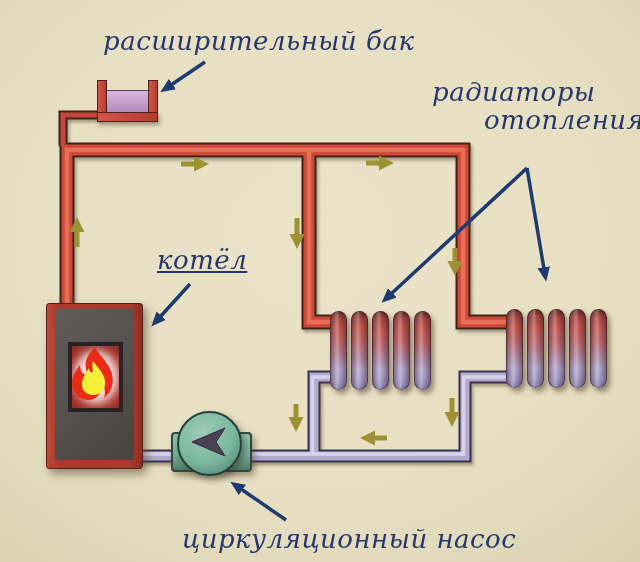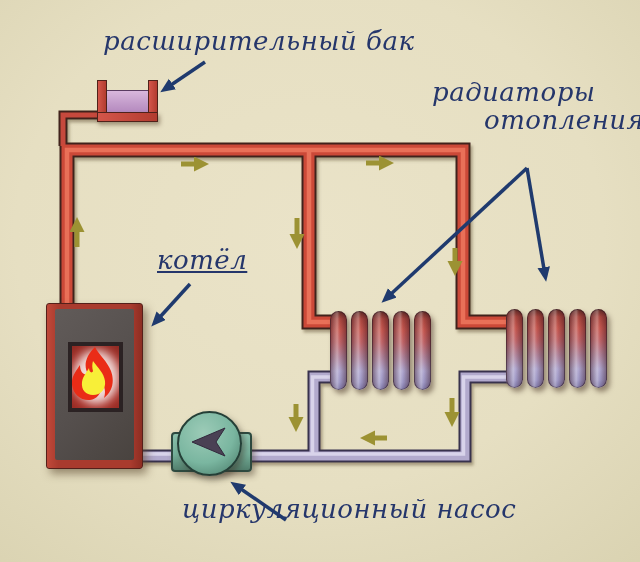--- a/index.html
+++ b/index.html
@@ -173,15 +173,15 @@
 
   <div class="lbl" style="left:103px; top:26px;">расширительный бак</div>
 
   <div class="lbl" style="left:432px; top:78px; line-height:28px;">
     <span class="lbl-line">радиаторы</span>
     <span class="lbl-line" style="margin-left:52px;">отопления</span>
   </div>
 
   <div class="lbl" style="left:157px; top:245px;text-decoration:underline;">котёл</div>
 
-  <div class="lbl" style="left:182px; top:494px;">циркуляционный насос</div>
+  <div class="lbl" style="left:182px; top:524px;">циркуляционный насос</div>
 
 </div>
 
 </body></html>

